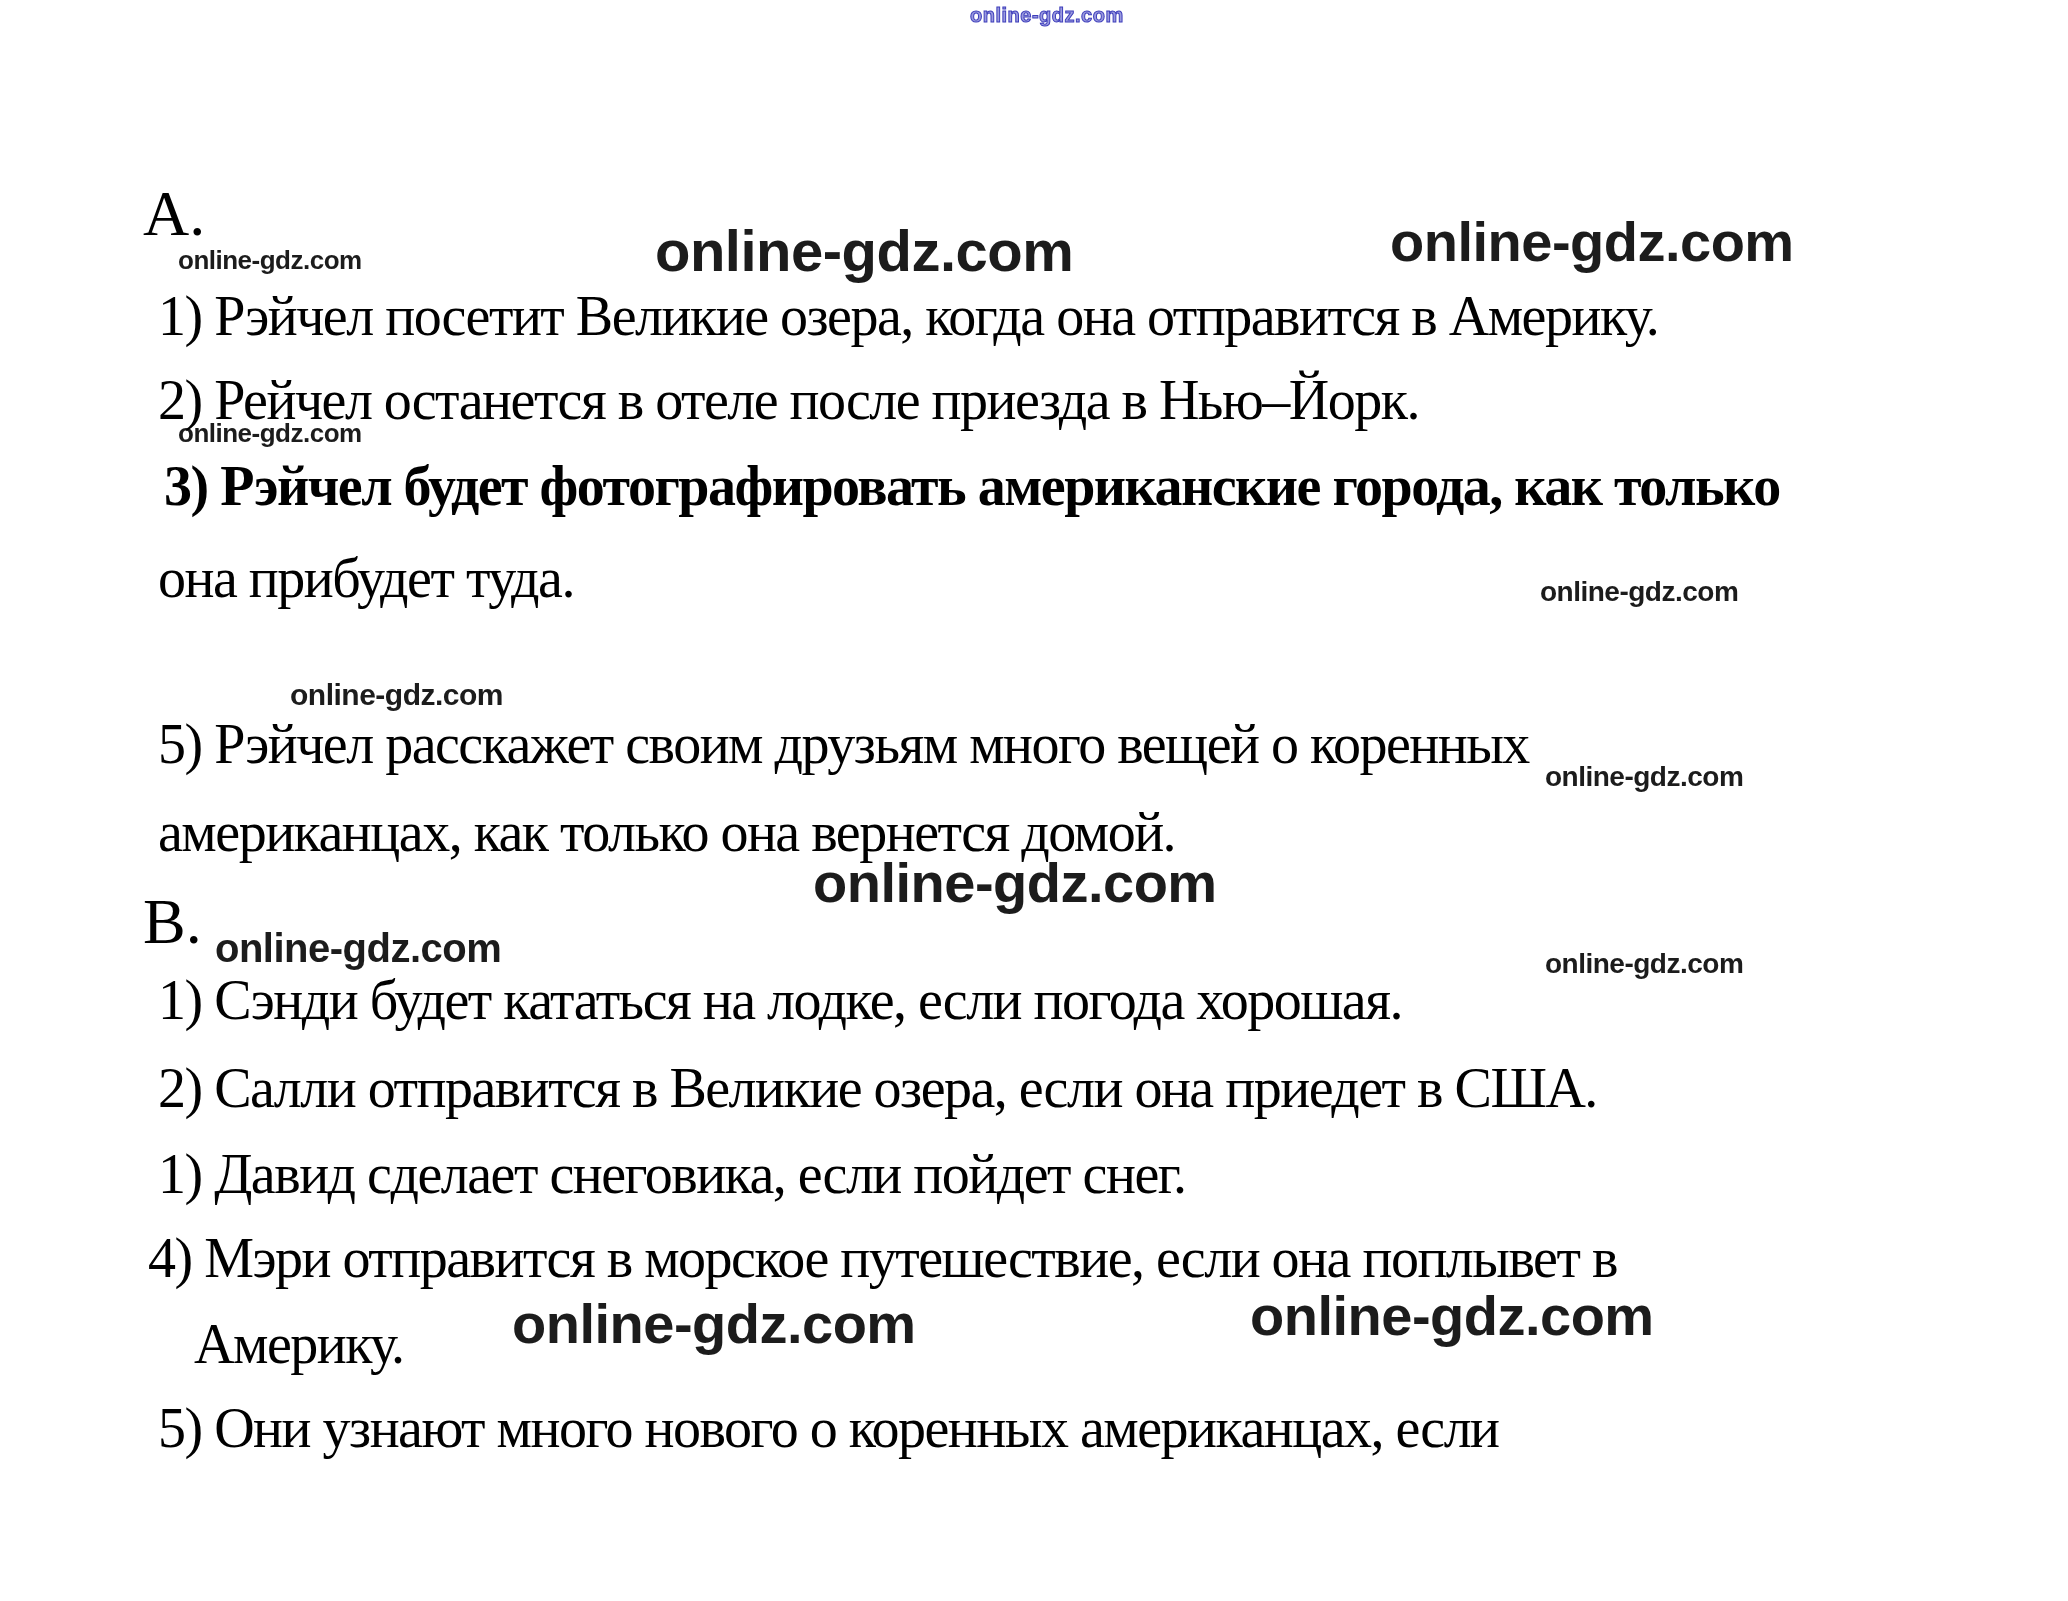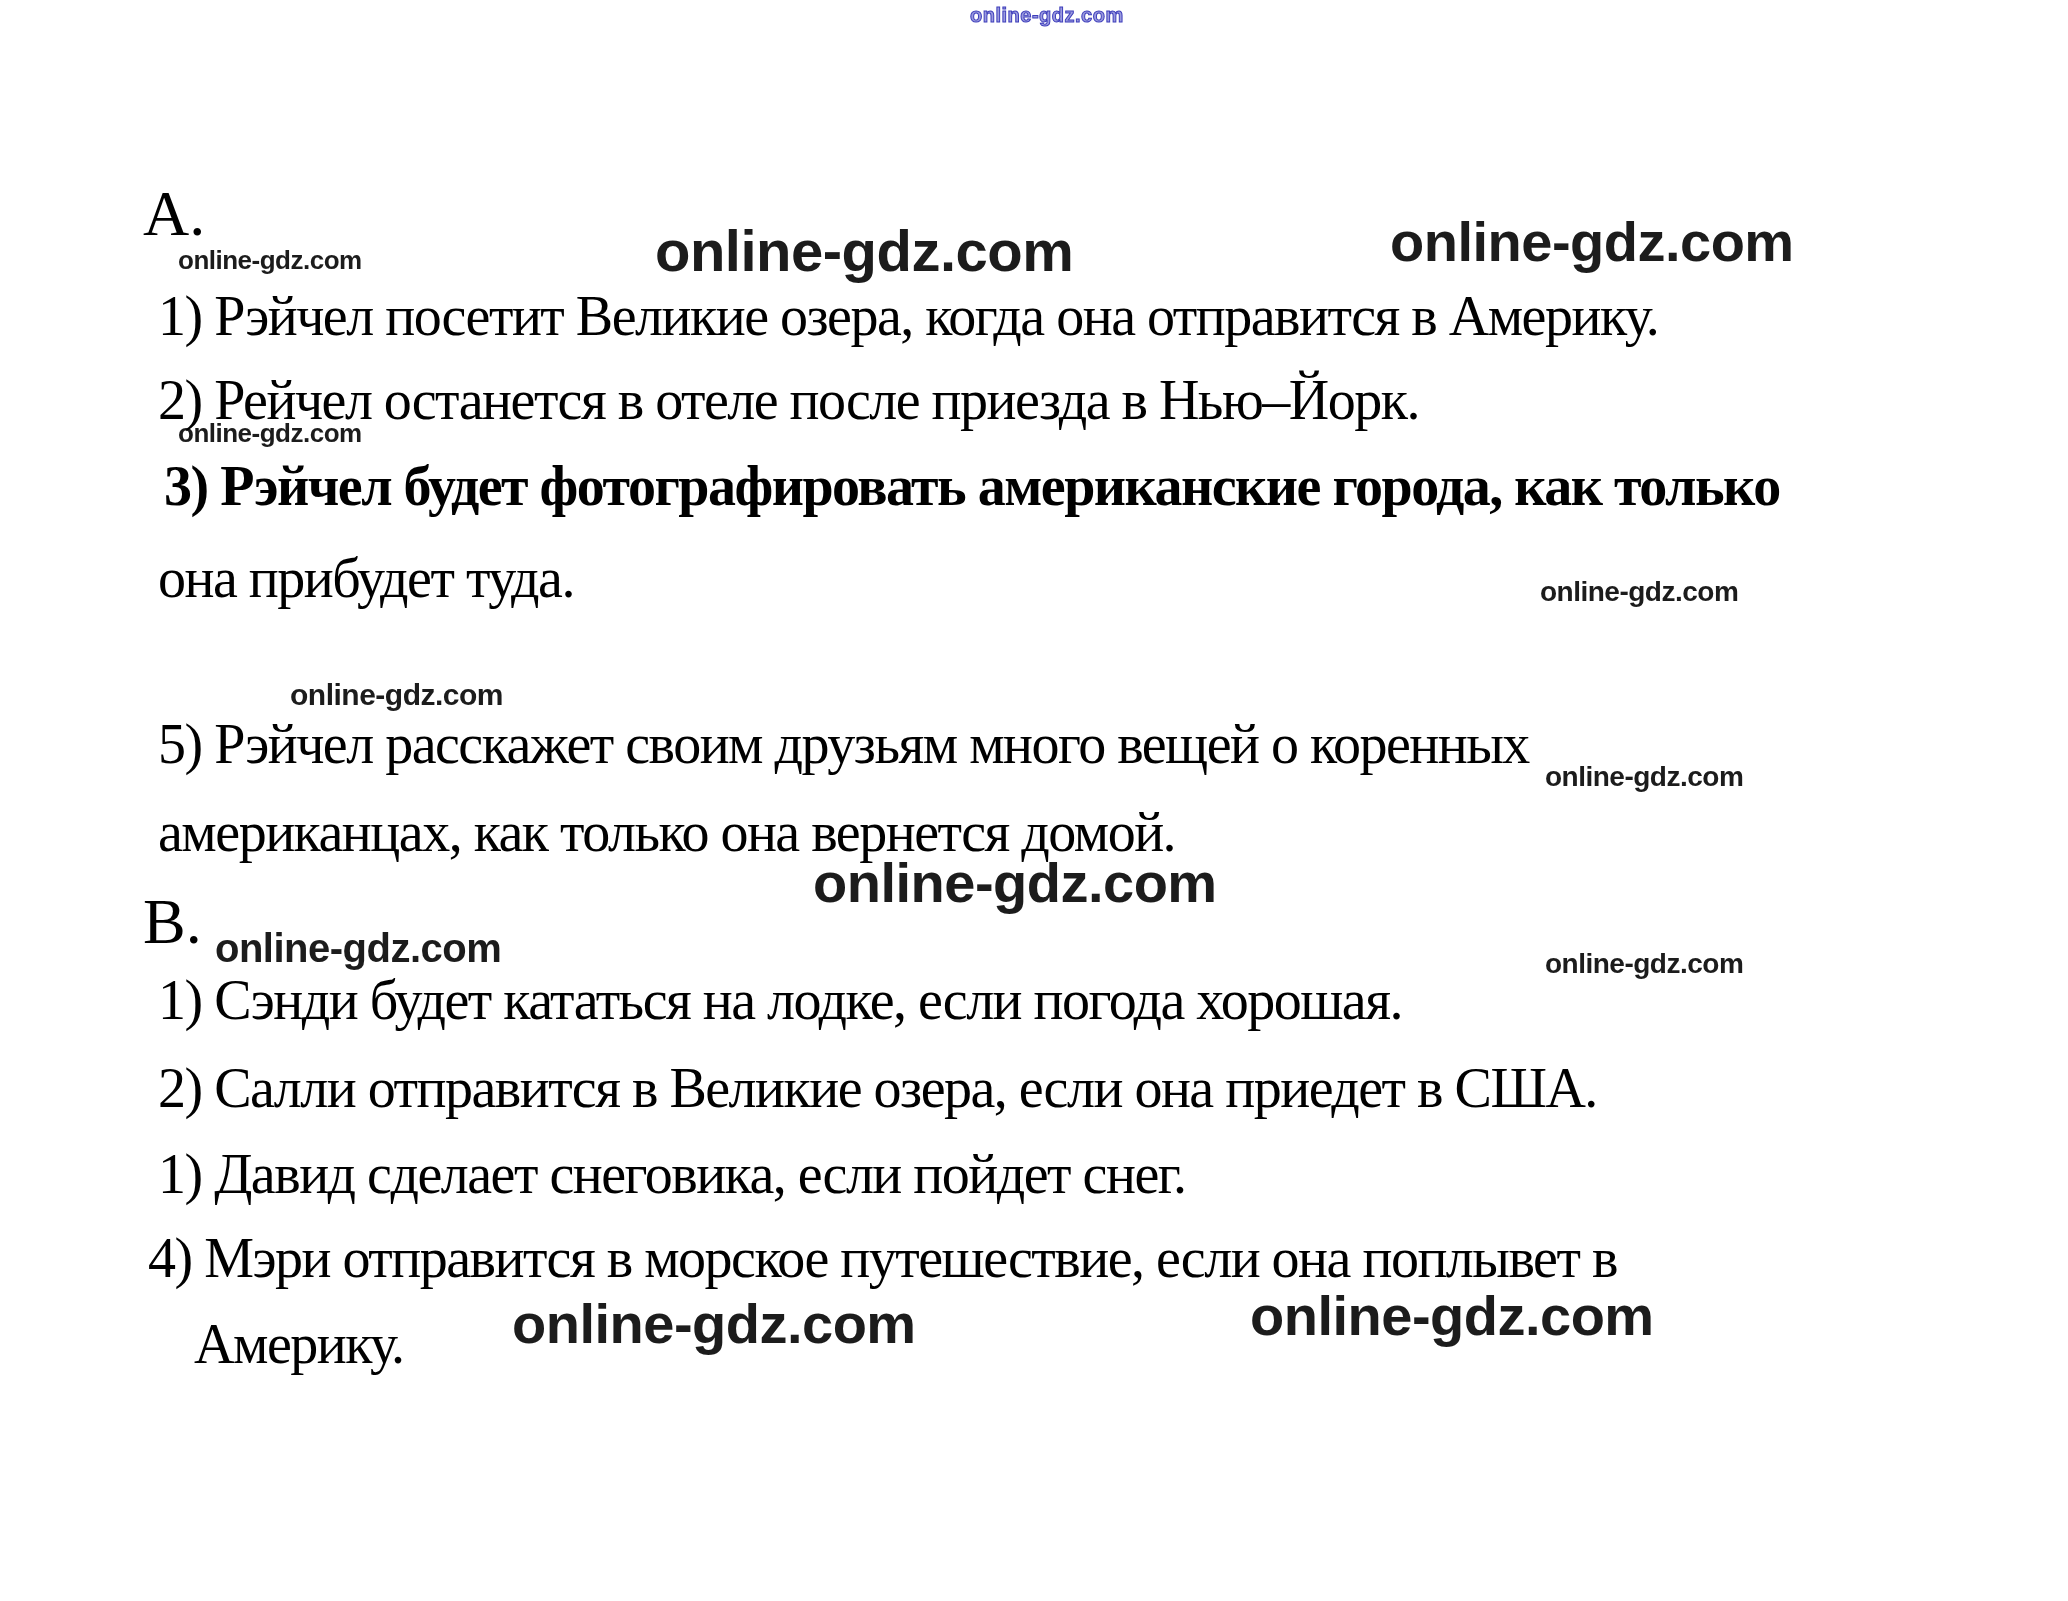--- a/index.html
+++ b/index.html
@@ -79,14 +79,15 @@
   <div class="line" style="left:158px; top:550px;">она прибудет туда.</div>
   <div class="line" style="left:158px; top:716px;">5) Рэйчел расскажет своим друзьям много вещей о коренных</div>
   <div class="line" style="left:158px; top:804px;">американцах, как только она вернется домой.</div>
 
   <div class="sec-label" style="left:143px; top:890px;">B.</div>
   <div class="line" style="left:158px; top:972px;">1) Сэнди будет кататься на лодке, если погода хорошая.</div>
   <div class="line" style="left:158px; top:1060px;">2) Салли отправится в Великие озера, если она приедет в США.</div>
   <div class="line" style="left:158px; top:1146px;">1) Давид сделает снеговика, если пойдет снег.</div>
   <div class="line" style="left:148px; top:1230px;">4) Мэри отправится в морское путешествие, если она поплывет в</div>
   <div class="line" style="left:158px; top:1316px;margin-left:36px;">Америку.</div>
+  <div class="line" style="left:158px; top:1400px;">5) Они узнают много нового о коренных американцах, если</div>
 
 </div>
 
 </body></html>

